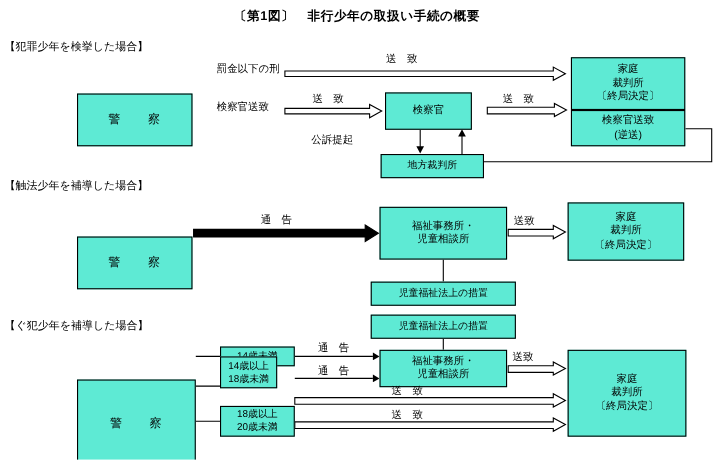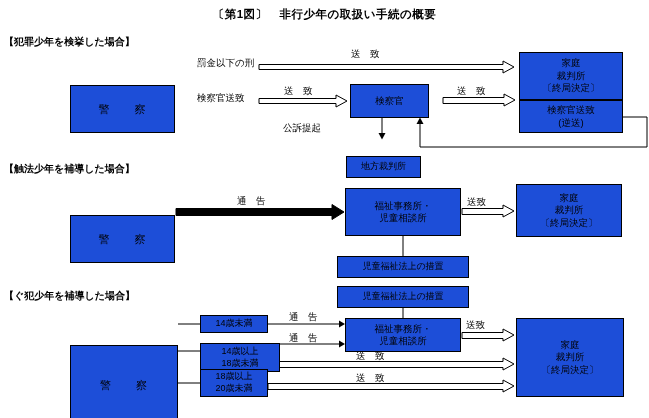--- a/index.html
+++ b/index.html
@@ -5,23 +5,23 @@
   * { margin:0; padding:0; box-sizing:border-box; }
   html,body { background:#ffffff; }
   .canvas {
     position:relative; width:649px; height:418px; background:#fff;
     font-family:"Liberation Sans","DejaVu Sans",sans-serif; color:#000; overflow:hidden;
   }
   .title {
     position:absolute; left:0; top:7px; width:100%; text-align:center;
     font-weight:bold; font-size:11.5px; letter-spacing:0.5px; white-space:pre;
   }
-  .heading { position:absolute; font-weight:bold; font-size:10px; white-space:pre; }
+  .heading { position:absolute; font-weight:normal; font-size:10px; white-space:pre; }
   .box {
-    position:absolute; border:1px solid #000; background:#1d4ed8;
+    position:absolute; border:1px solid #000; background:#5eead4;
     display:flex; align-items:center; justify-content:center;
     text-align:center; white-space:pre-line; font-size:9.5px; line-height:1.3;
   }
   .box.big { font-size:11px; letter-spacing:1px;margin-top:27px; }
   .box.small { font-size:9px; }
   .lbl { position:absolute; font-size:9.5px; white-space:pre; line-height:1.15; }
   svg.arrows { position:absolute; left:0; top:0; }
 </style>
 </head>
 <body>
@@ -67,21 +67,21 @@
 
   <div class="heading" style="left:4px;top:35px">【犯罪少年を検挙した場合】</div>
   <div class="box big" style="left:70px;top:58px;width:105px;height:48px">警　　察</div>
   <div class="lbl" style="left:197px;top:58px">罰金以下の刑</div>
   <div class="lbl" style="left:351px;top:49px">送　致</div>
   <div class="lbl" style="left:197px;top:93px">検察官送致</div>
   <div class="lbl" style="left:284px;top:86px">送　致</div>
   <div class="lbl" style="left:457px;top:86px">送　致</div>
   <div class="box" style="left:350px;top:84px;width:79px;height:34px">検察官</div>
   <div class="lbl" style="left:283px;top:123px">公訴提起</div>
-  <div class="box small" style="left:346px;top:156px;width:75px;height:22px">地方裁判所</div>
+  <div class="box small" style="left:346px;top:140px;width:94px;height:22px">地方裁判所</div>
   <div class="box" style="left:519px;top:52px;width:104px;height:48px">家庭
 裁判所
 〔終局決定〕</div>
   <div class="box" style="left:519px;top:100px;width:104px;height:33px">検察官送致
 (逆送)</div>
 
   <div class="heading" style="left:4px;top:162px">【触法少年を補導した場合】</div>
   <div class="box big" style="left:70px;top:188px;width:105px;height:48px">警　　察</div>
   <div class="lbl" style="left:237px;top:196px">通　告</div>
   <div class="box" style="left:345px;top:188px;width:116px;height:48px">福祉事務所・
@@ -89,21 +89,21 @@
   <div class="lbl" style="left:467px;top:197px">送致</div>
   <div class="box" style="left:516px;top:184px;width:106px;height:53px">家庭
 裁判所
 〔終局決定〕</div>
   <div class="box small" style="left:337px;top:256px;width:132px;height:22px">児童福祉法上の措置</div>
 
   <div class="heading" style="left:4px;top:289px">【ぐ犯少年を補導した場合】</div>
   <div class="box small" style="left:337px;top:286px;width:132px;height:22px">児童福祉法上の措置</div>
   <div class="box big" style="left:70px;top:318px;width:108px;height:80px">警　　察</div>
   <div class="box small" style="left:200px;top:315px;width:68px;height:18px">14歳未満</div>
-  <div class="box small" style="left:200px;top:343px;width:80px;height:29px">14歳以上
+  <div class="box small" style="left:200px;top:324px;width:52px;height:29px">14歳以上
 18歳未満</div>
   <div class="box small" style="left:200px;top:369px;width:68px;height:28px">18歳以上
 20歳未満</div>
   <div class="lbl" style="left:289px;top:312px">通　告</div>
   <div class="lbl" style="left:289px;top:333px">通　告</div>
   <div class="box" style="left:345px;top:318px;width:116px;height:34px">福祉事務所・
 児童相談所</div>
   <div class="lbl" style="left:466px;top:320px">送致</div>
   <div class="lbl" style="left:356px;top:351px">送　致</div>
   <div class="lbl" style="left:356px;top:373px">送　致</div>

